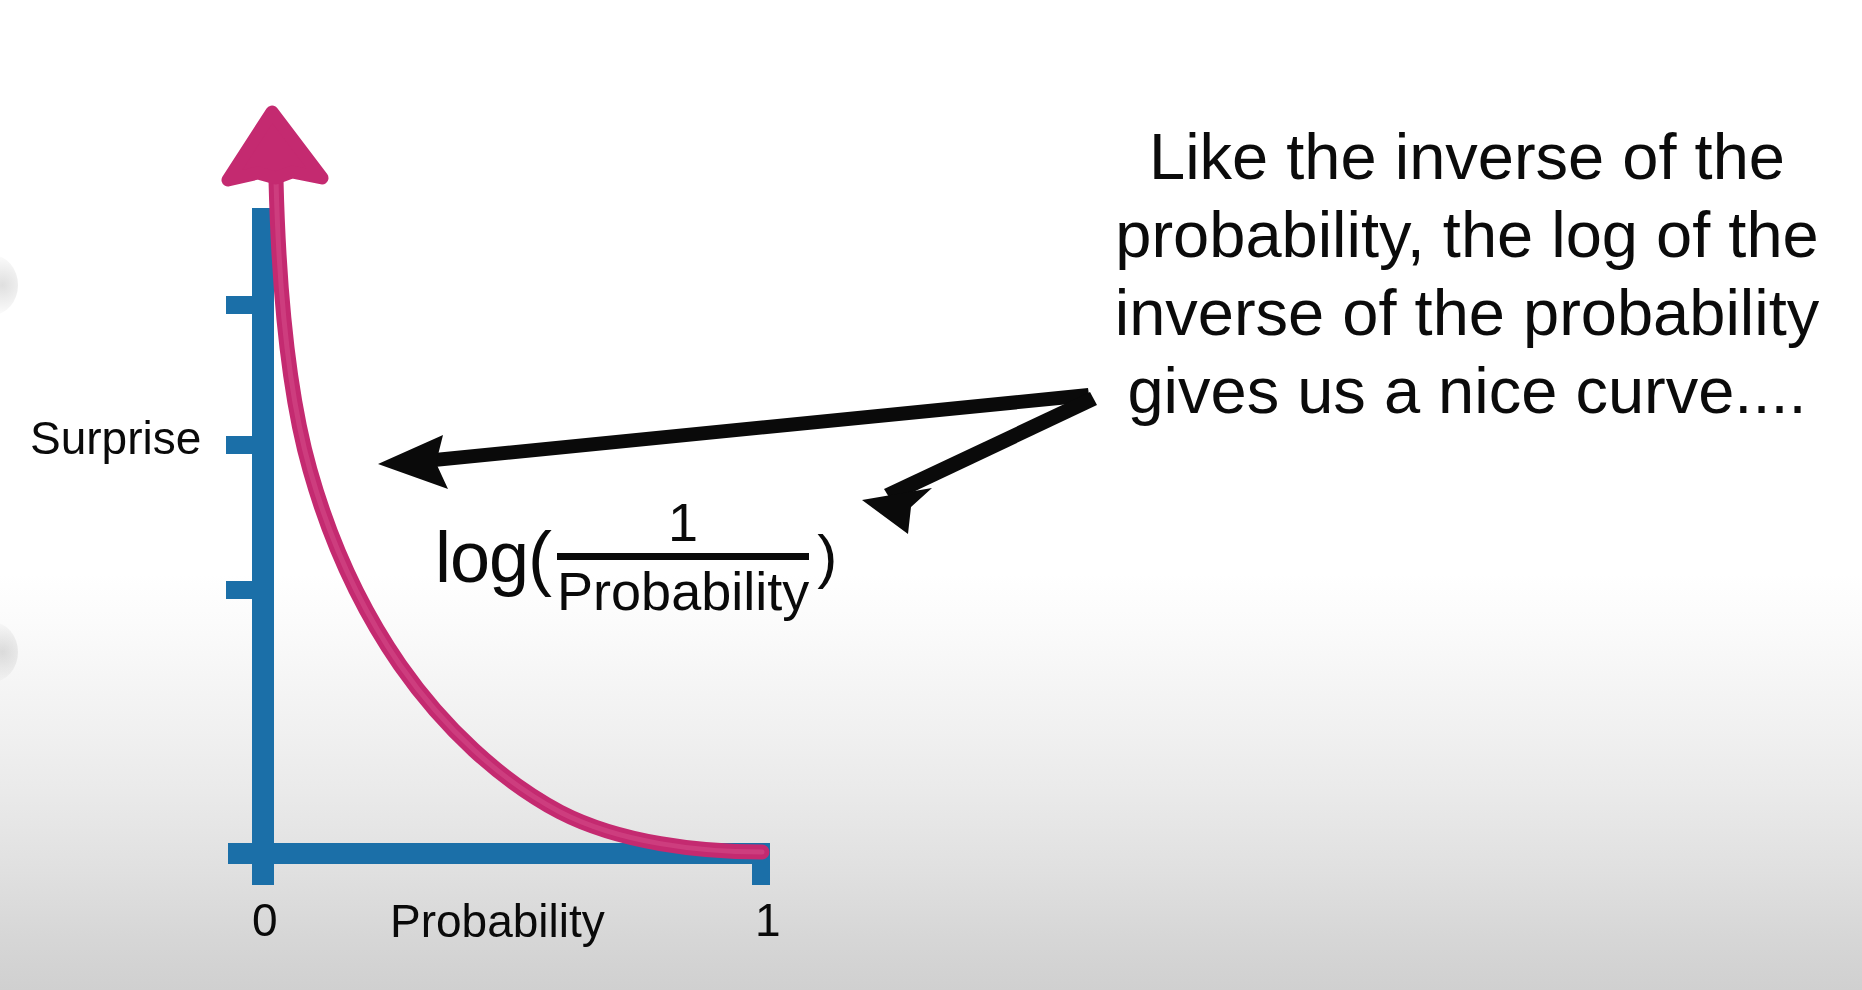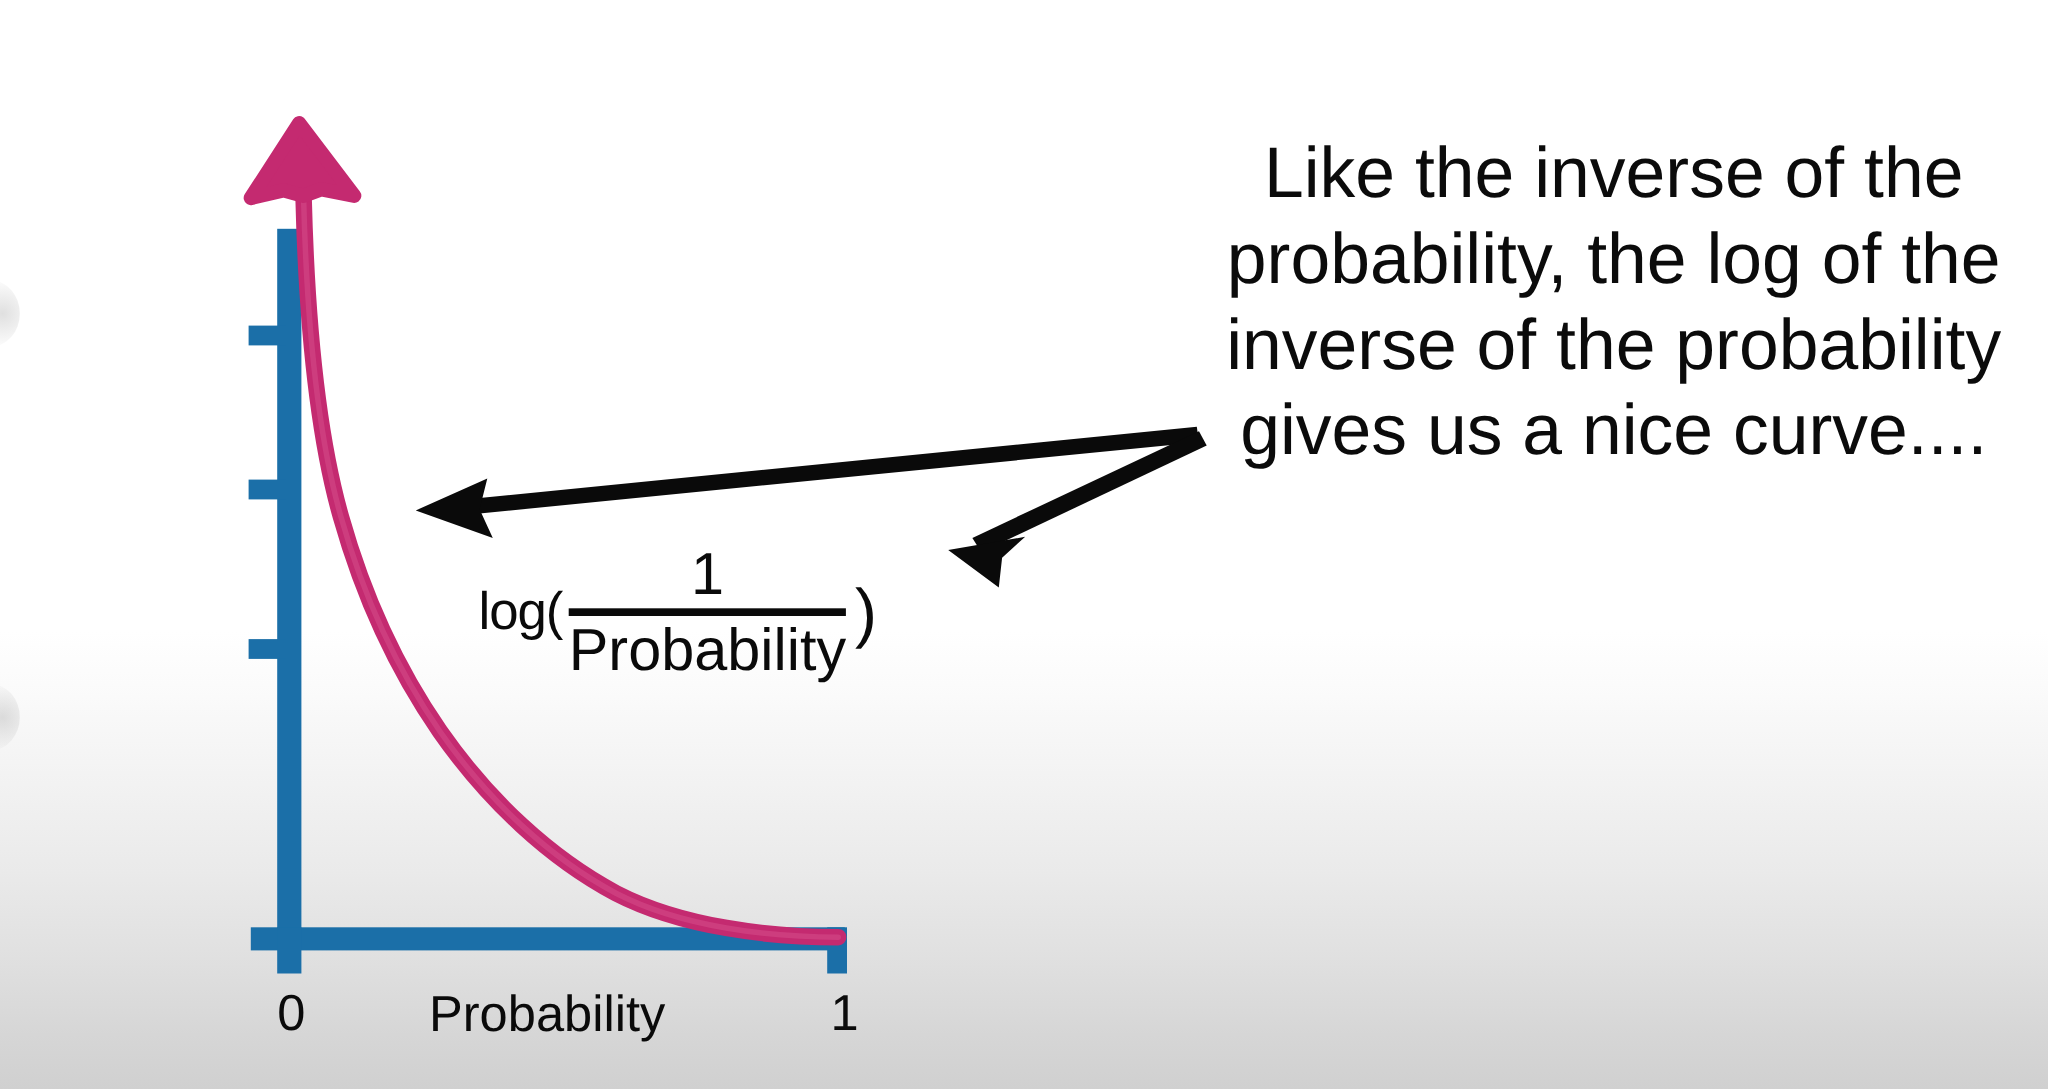--- a/index.html
+++ b/index.html
@@ -67,21 +67,21 @@
     position: absolute;
     left: 435px;
     top: 495px;
     display: flex;
     align-items: center;
     color: #0a0a0a;
     font-size: 56px;
     line-height: 1;
   }
   #formula .fn-open {
-    font-size: 48px;
+    font-size: 72px;
     letter-spacing: -1px;
   }
   #formula .frac {
     display: inline-flex;
     flex-direction: column;
     align-items: center;
     margin: 0 6px;
   }
   #formula .num {
     font-size: 54px;
@@ -176,20 +176,21 @@
         <path d="M 378,464 L 443,435 L 436,463 L 448,489 Z"></path>
       </g>
 
       <g>
         <path d="M 1090,392 L 884,489 L 892,502 L 1097,405 Z"></path>
         <path d="M 862,500 L 932,488 L 911,507 L 908,534 Z"></path>
       </g>
     </g>
   </svg>
 
+  <div class="lbl" id="y-axis-title">Surprise</div>
 
   <div class="lbl" id="x-axis-title">Probability</div>
 
   <div class="lbl" id="x-tick-0">0</div>
 
   <div class="lbl" id="x-tick-1">1</div>
 
   <div id="formula">
     <span class="fn-open">log(</span>
     <span class="frac">

